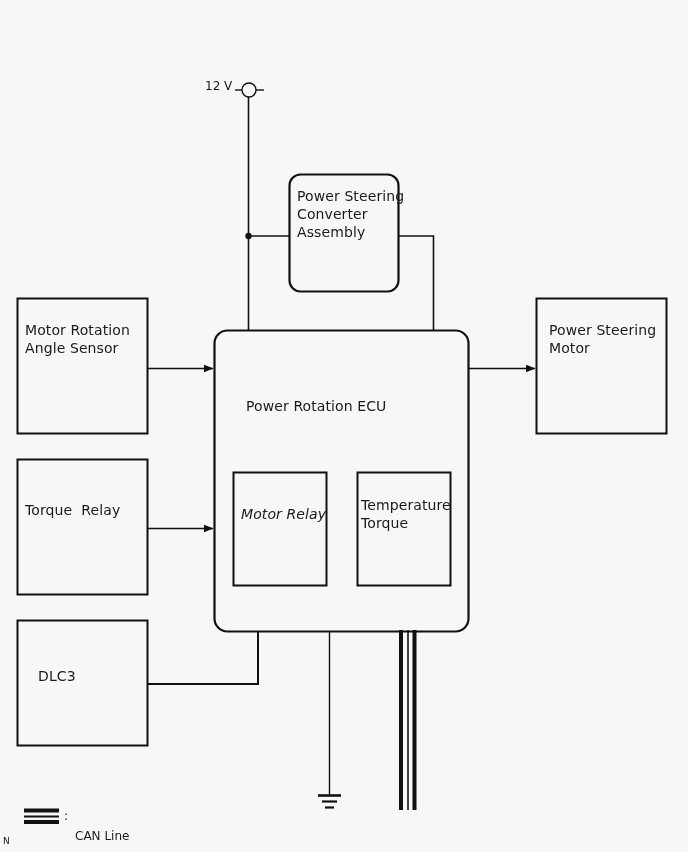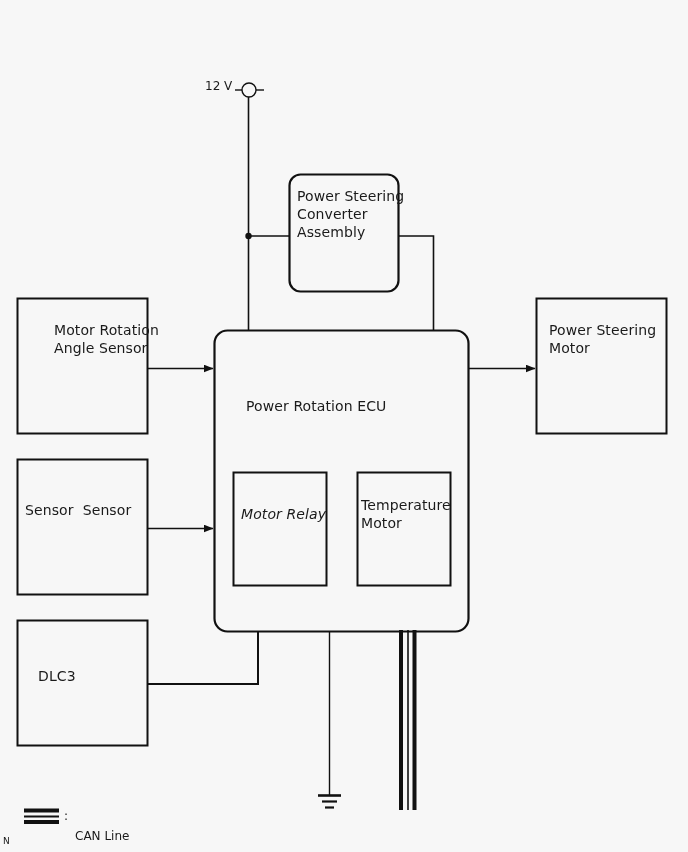--- a/index.html
+++ b/index.html
@@ -123,33 +123,33 @@
       <line x1="24" y1="822" x2="59" y2="822" stroke="#111111" stroke-width="4"></line>
     </g>
   </svg>
 
   <div class="volt-label" style="left:205px; top:79px;">12 V</div>
 
   <div class="blk-label" style="left:297px; top:187px;">Power Steering
 Converter
 Assembly</div>
 
-  <div class="blk-label" style="left:25px; top:321px;margin-left:29px;">Motor Rotation
+  <div class="blk-label" style="left:25px; top:321px;">Motor Rotation
 Angle Sensor</div>
 
-  <div class="blk-label" style="left:25px; top:501px;">Sensor  Sensor</div>
+  <div class="blk-label" style="left:25px; top:501px;">Torque  Relay</div>
 
   <div class="blk-label" style="left:38px; top:667px;">DLC3</div>
 
   <div class="blk-label" style="left:246px; top:397px;">Power Rotation ECU</div>
 
   <div class="blk-label" style="left:241px; top:505px;font-style:italic;">Motor Relay</div>
 
   <div class="blk-label" style="left:361px; top:496px;">Temperature
-Motor</div>
+Torque</div>
 
   <div class="blk-label" style="left:549px; top:321px;">Power Steering
 Motor</div>
 
   <div class="legend-text" style="left:64px; top:809px;">:</div>
 
   <div class="legend-text" style="left:75px; top:829px;">CAN Line</div>
 
   <div class="corner-mark" style="left:3px; top:836px;">N</div>
 

